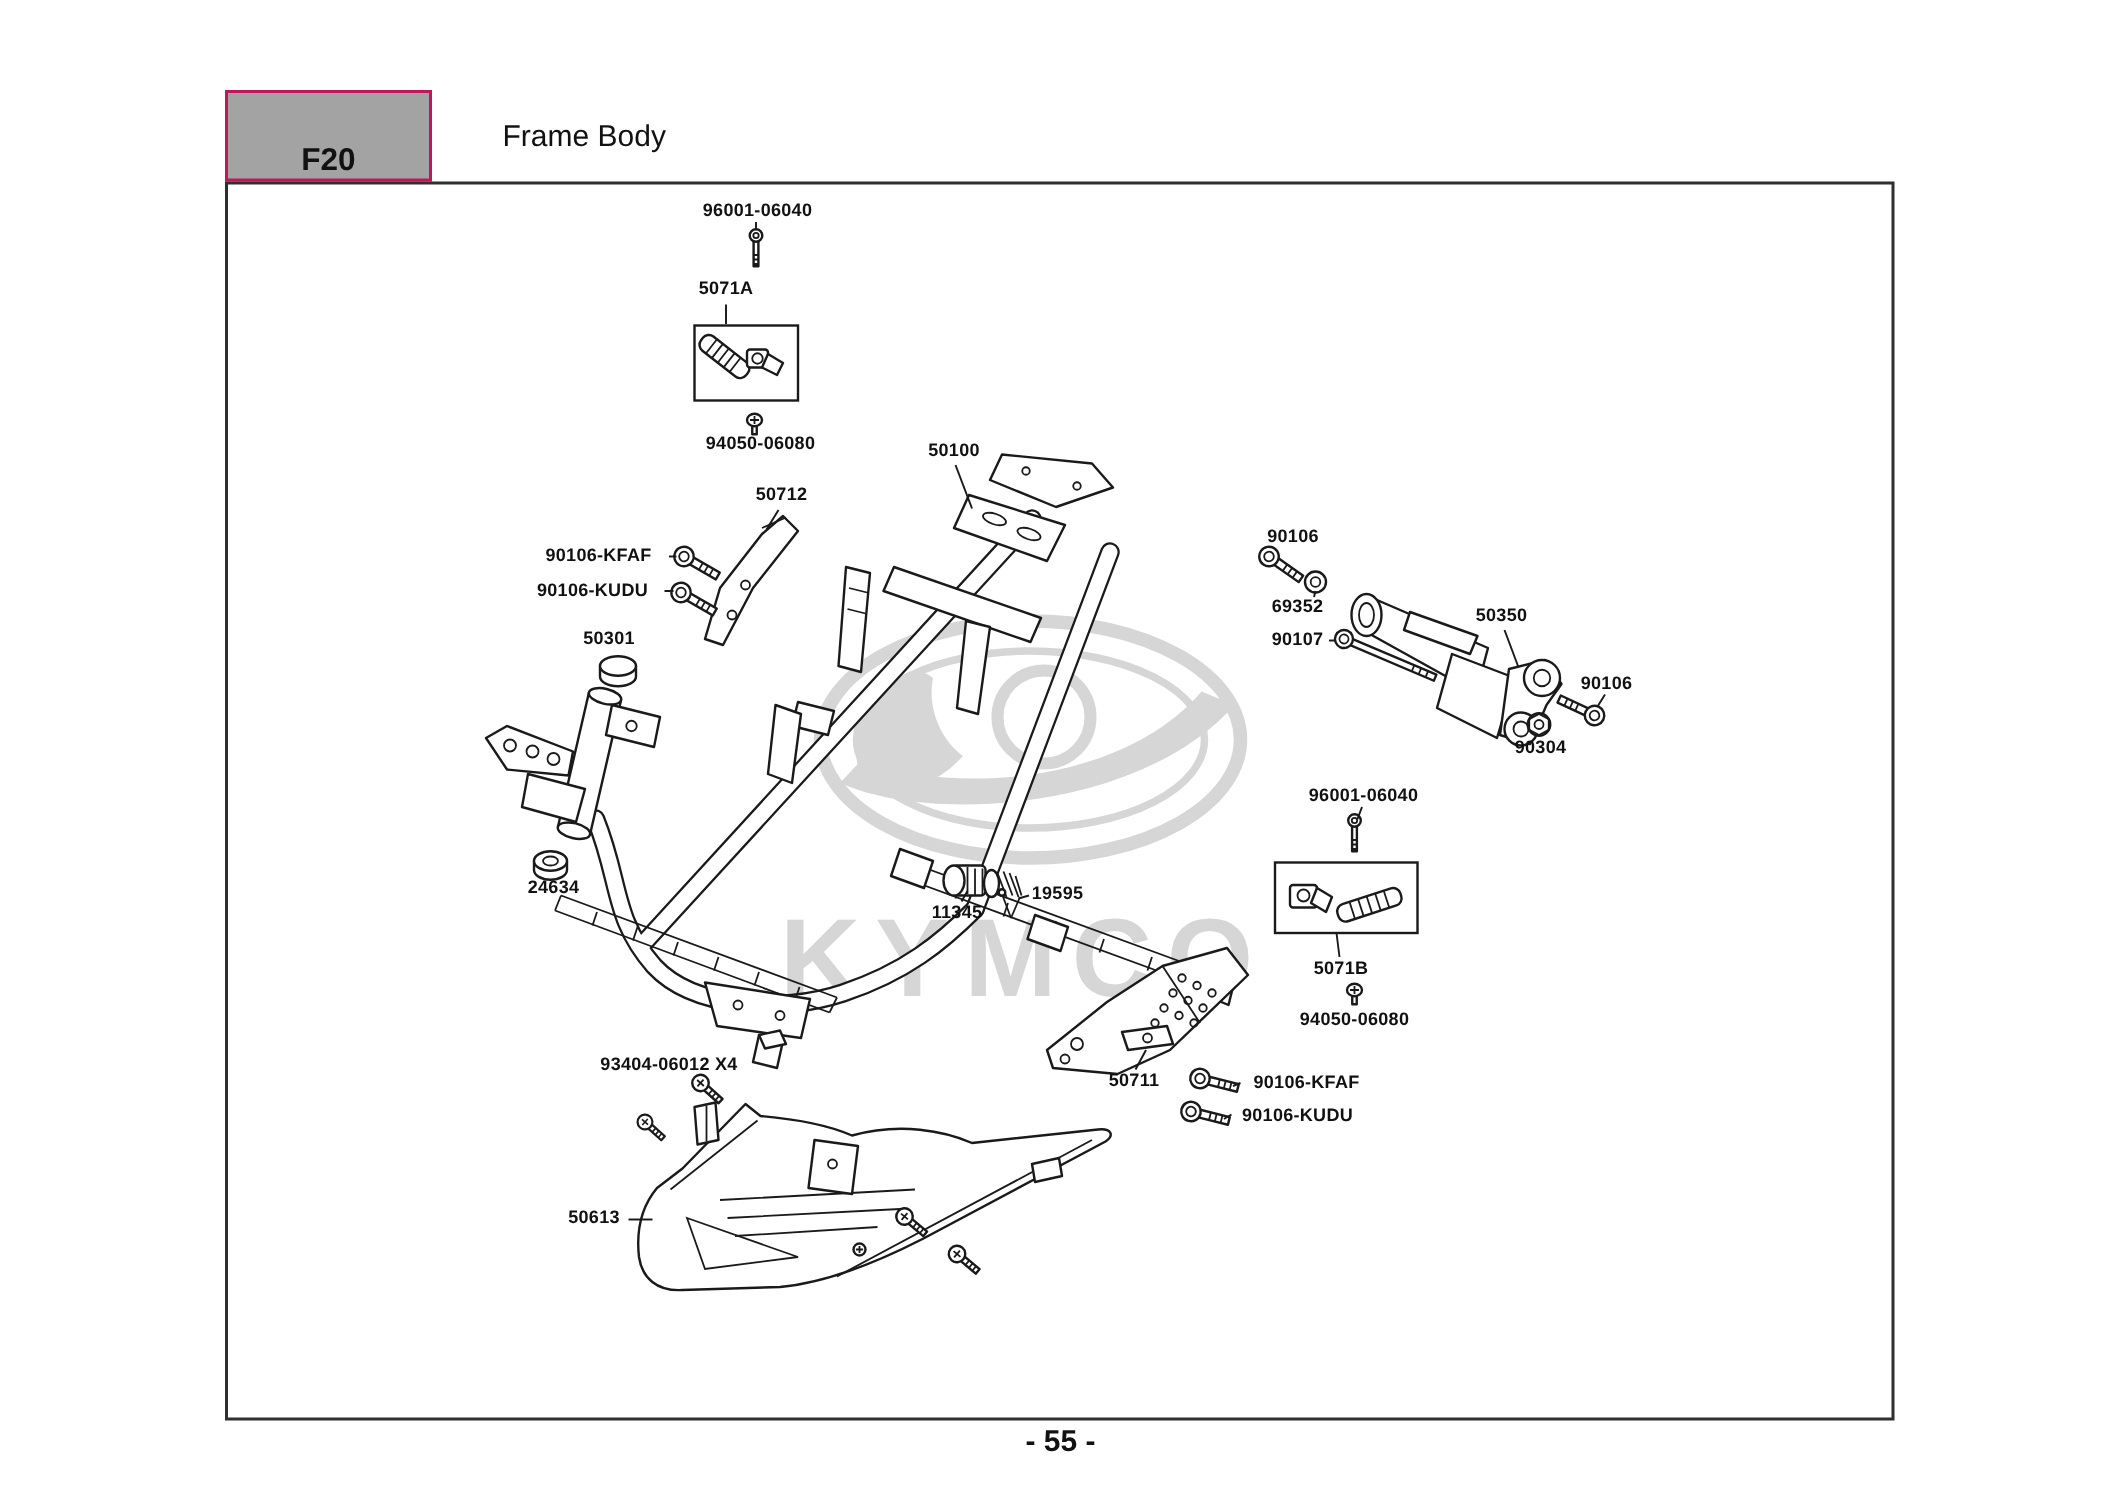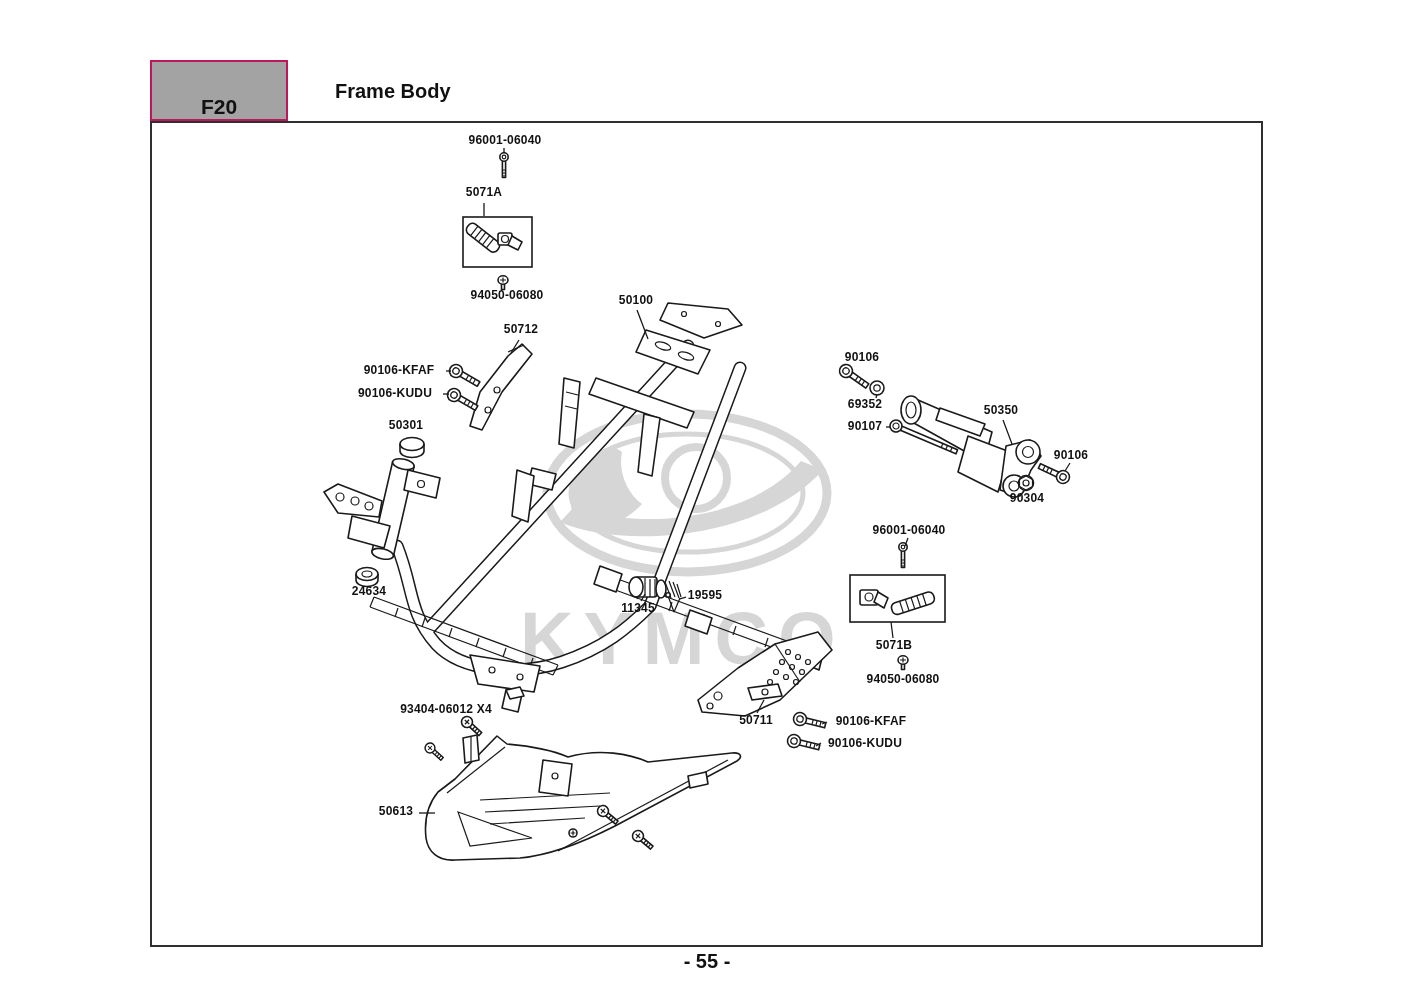--- a/index.html
+++ b/index.html
@@ -3,21 +3,21 @@
 <meta charset="utf-8">
 <style>
   html,body{margin:0;padding:0;background:#ffffff;}
   .page{position:relative;width:1415px;height:1000px;background:#fff;overflow:hidden;
         font-family:"Liberation Sans",sans-serif;color:#111;}
   .art{position:absolute;left:0;top:0;}
   .hdr-box{position:absolute;left:150px;top:60px;width:138px;height:61px;
            border:2px solid #be185d;box-sizing:border-box;background:#a3a3a3;
            display:flex;align-items:flex-end;justify-content:center;
            font-size:21px;font-weight:bold;}
-  .hdr-title{position:absolute;left:335px;top:80px;font-size:20px;font-weight:bold;}
+  .hdr-title{position:absolute;left:335px;top:80px;font-size:20px;font-weight:normal;}
   .content-border{position:absolute;left:150px;top:121px;width:1113px;height:826px;
                   border:2px solid #2f2f2f;box-sizing:border-box;}
   .lbl{position:absolute;transform:translateX(-50%);white-space:nowrap;
        font-size:12px;font-weight:bold;color:#111;letter-spacing:0.2px;}
   .footer{position:absolute;left:707px;top:950px;transform:translateX(-50%);
           font-size:20px;font-weight:bold;}
   
   .part{fill:#fff;stroke:#1a1a1a;stroke-width:1.6;stroke-linejoin:round;}
   .thin{fill:none;stroke:#1a1a1a;stroke-width:1.2;}
   .ld{fill:none;stroke:#1a1a1a;stroke-width:1.3;}

